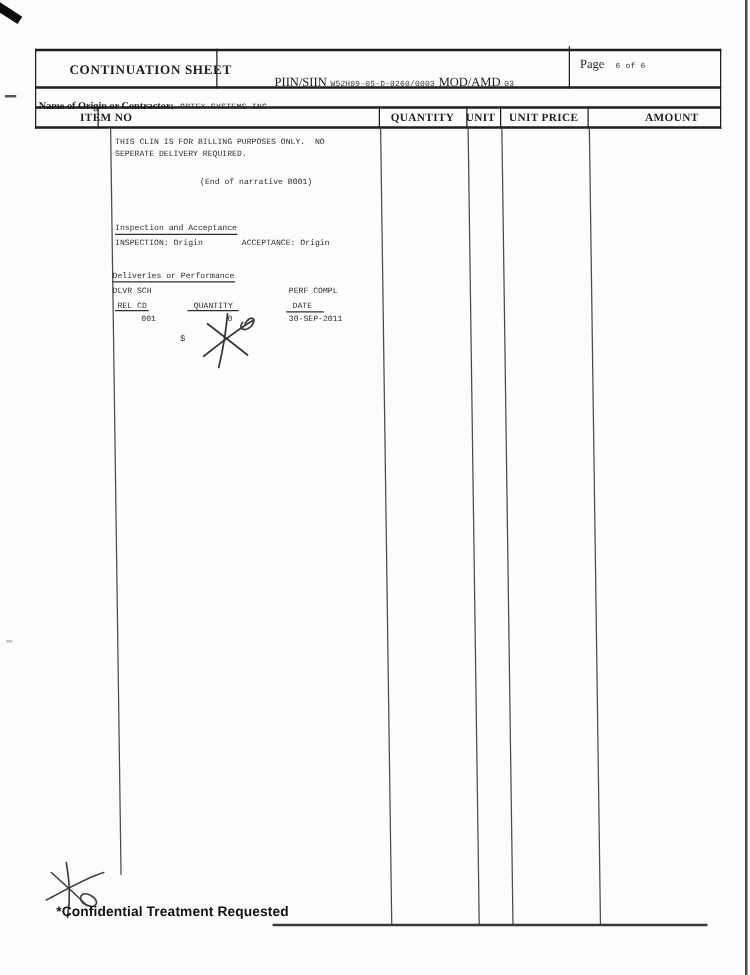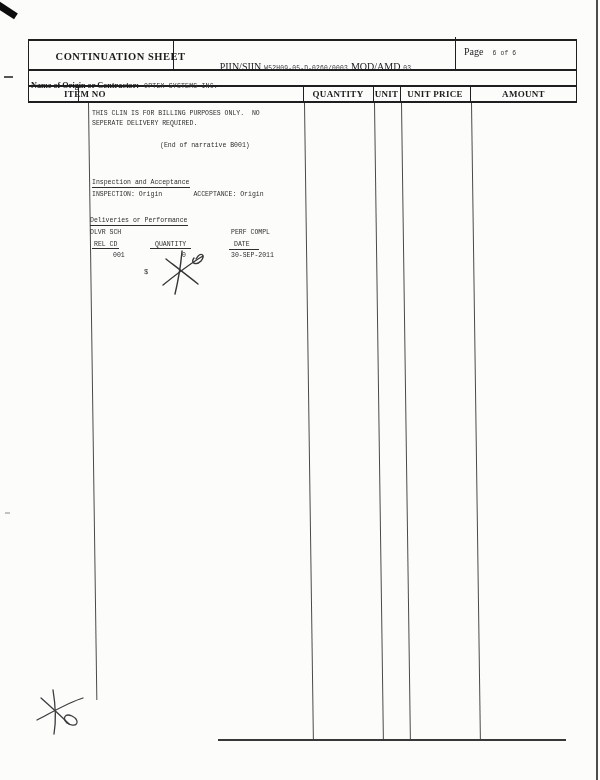--- a/index.html
+++ b/index.html
@@ -77,23 +77,23 @@
   </div>
   <div class="page-cell">
     <span class="bold-sm">Page</span><span class="mono-sm">6 of 6</span>
   </div>
   <div class="offeror-row">
     <span class="label">Name of Origin or Contractor:</span><span class="mono-sm">OPTEX SYSTEMS INC.</span>
   </div>
 
   <div class="colhead" style="left:28px;width:50px;margin-left:32px;">ITEM NO</div>
   <div class="colhead" style="left:303px;width:70px;">QUANTITY</div>
-  <div class="colhead" style="left:373px;width:27px;">UNIT</div>
+  <div class="colhead" style="left:355px;width:27px;padding-left:16px;">UNIT</div>
   <div class="colhead" style="left:400px;width:70px;">UNIT PRICE</div>
-  <div class="colhead" style="left:470px;width:107px;">AMOUNT</div>
+  <div class="colhead" style="left:470px;width:107px;padding-left:14px;">AMOUNT</div>
 
   <div class="bodycols">
     <div class="vl" style="left:88px;top:0;height:597px;"></div>
     <div class="vl" style="left:304px;top:0;height:637px;"></div>
     <div class="vl" style="left:374px;top:0;height:637px;"></div>
     <div class="vl" style="left:401px;top:0;height:637px;"></div>
     <div class="vl" style="left:471px;top:0;height:637px;"></div>
   </div>
 
   <div class="tw" style="left:92px;top:110px;">THIS CLIN IS FOR BILLING PURPOSES ONLY.  NO</div>
@@ -124,15 +124,16 @@
   </svg>
 
   <svg class="scribble" style="left:36px;top:689px;" width="48" height="47" viewBox="0 0 48 47">
     <g fill="none" stroke="#1b1b1b" stroke-width="1.3" stroke-linecap="round" opacity="0.85">
       <path d="M17 1 C19 13, 21 27, 18 45"></path>
       <path d="M1 31 C13 25, 33 13, 47 9"></path>
       <path d="M5 9 C14 17, 25 27, 33 35"></path>
       <path d="M30 33 C40 41, 46 32, 36 27 C29 24, 26 29, 31 34"></path>
     </g>
   </svg>
+  <div class="footer-note">*Confidential Treatment Requested</div>
   <div class="bottom-rule"></div>
 
 </div>
 
 </body></html>

